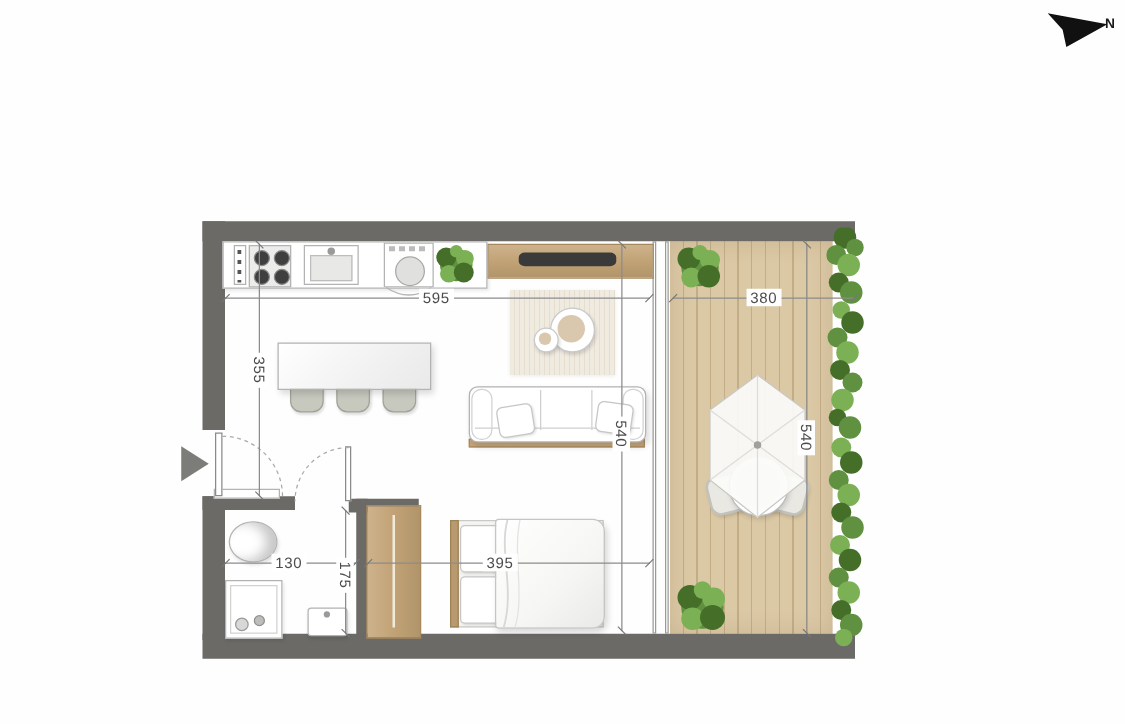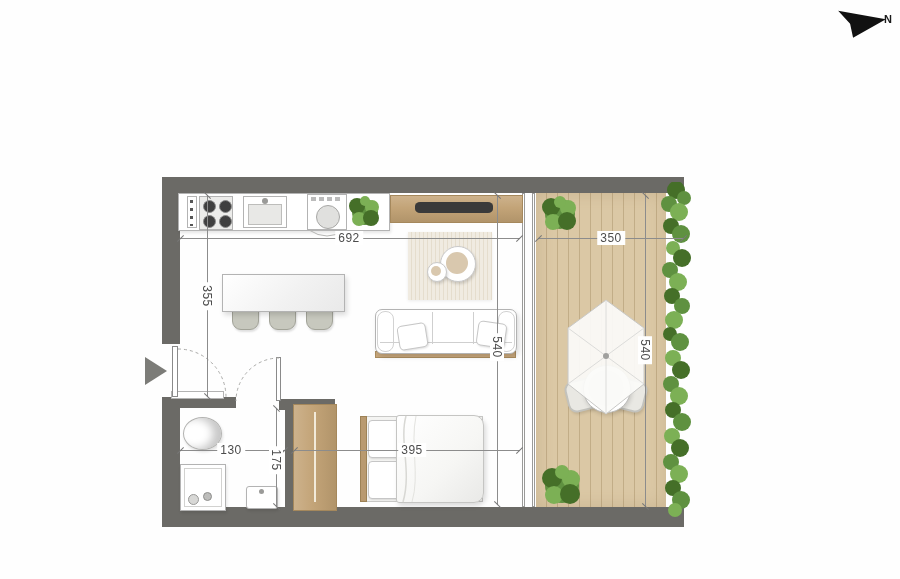--- a/index.html
+++ b/index.html
@@ -217,42 +217,42 @@
         <line x1="42" y1="60" x2="80" y2="32"></line>
       <line x1="42" y1="60" x2="80" y2="88"></line>
         <line x1="42" y1="60" x2="42" y2="118"></line>
       <line x1="42" y1="60" x2="4" y2="88"></line>
         <line x1="42" y1="60" x2="4" y2="32"></line>
     </g>
     <circle cx="42" cy="60" r="3" fill="#a0a09e"></circle>
   </svg>
 
   <div class="dim-h" style="left:180px;top:238px;width:340px;"></div>
-  <span class="dim-label" style="left:349px;top:238px;">692</span>
+  <span class="dim-label" style="left:349px;top:238px;">595</span>
 
   <div class="dim-h" style="left:538px;top:238px;width:146px;"></div>
-  <span class="dim-label" style="left:611px;top:238px;">350</span>
+  <span class="dim-label" style="left:611px;top:238px;">380</span>
 
   <div class="dim-v" style="left:207px;top:195px;height:202px;"></div>
   <span class="dim-label vert" style="left:207px;top:296px;">355</span>
 
   <div class="dim-v" style="left:497px;top:195px;height:310px;"></div>
   <span class="dim-label vert" style="left:497px;top:347px;">540</span>
 
   <div class="dim-v" style="left:645px;top:195px;height:312px;"></div>
   <span class="dim-label vert" style="left:645px;top:350px;">540</span>
 
   <div class="dim-h" style="left:180px;top:450px;width:105px;"></div>
   <span class="dim-label" style="left:231px;top:450px;">130</span>
 
   <div class="dim-v" style="left:276px;top:408px;height:99px;"></div>
   <span class="dim-label vert" style="left:276px;top:460px;">175</span>
 
   <div class="dim-h" style="left:294px;top:450px;width:226px;"></div>
-  <span class="dim-label" style="left:412px;top:450px;">395</span>
+  <span class="dim-label" style="left:400px;top:450px;">395</span>
 
   <div class="tri" style="left:145px;top:357px;"></div>
 
   <svg class="svgov" style="left:838px;top:4px;" width="52" height="36" viewBox="0 0 52 36">
     <polygon points="1,5 48,17 14,33 12,19" fill="#111" transform="rotate(-4 24 18)"></polygon>
   </svg>
   <span class="ntext" style="left:884px;top:13px;">N</span>
 
 </div>
 

